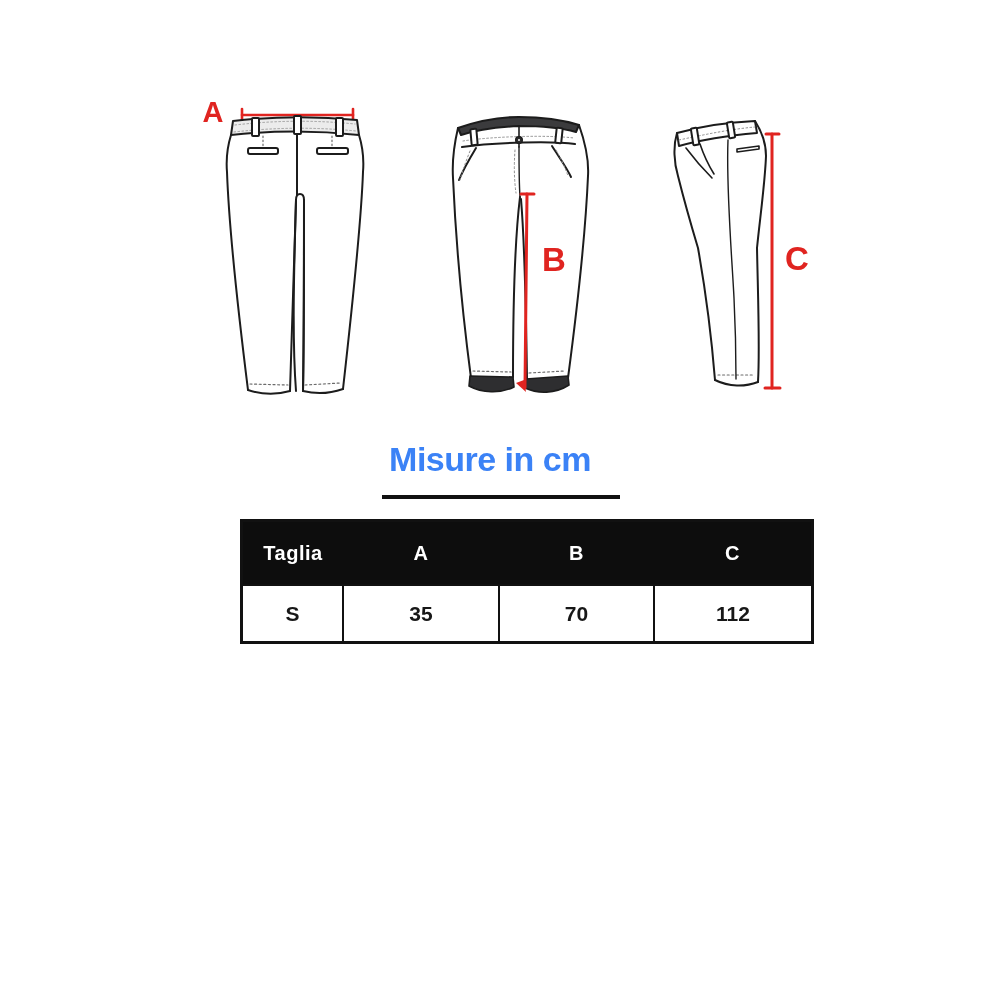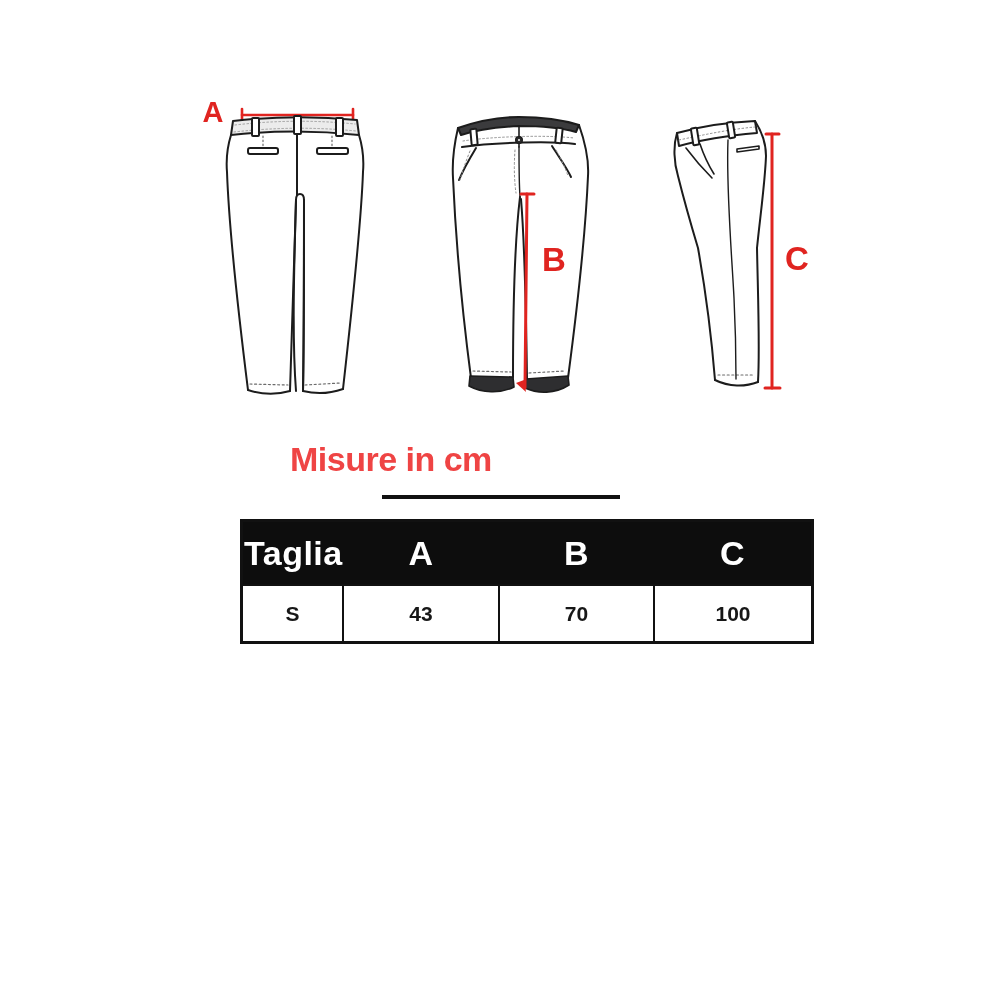--- a/index.html
+++ b/index.html
@@ -2,31 +2,31 @@
 <html><head>
 <meta charset="utf-8">
 <style>
   html,body{margin:0;padding:0;background:#ffffff;}
   .canvas{
     position:relative;width:1000px;height:1000px;background:#ffffff;overflow:hidden;
     font-family:"Liberation Sans", sans-serif;color:#111;
   }
   .drawing{position:absolute;}
   .page-title{
-    position:absolute;left:290px;top:440px;width:400px;text-align:left;
-    font-size:34px;font-weight:800;letter-spacing:-0.5px;color:#ef4444;
+    position:absolute;left:290px;top:440px;width:400px;text-align:center;
+    font-size:34px;font-weight:800;letter-spacing:-0.5px;color:#3b82f6;
   }
   .title-underline{position:absolute;left:382px;top:495px;width:238px;height:4px;background:#111;}
   table.size-table{
     position:absolute;left:240px;top:519px;width:560px;
     border-collapse:collapse;border:3px solid #111;table-layout:fixed;
     text-align:center;
   }
   table.size-table th{
-    background:#0d0d0d;color:#fff;font-size:34px;font-weight:800;height:60px;border:0;
+    background:#0d0d0d;color:#fff;font-size:20px;font-weight:800;height:60px;border:0;
     letter-spacing:0.5px;
   }
   table.size-table td{
     background:#fff;color:#171717;font-size:21px;font-weight:800;height:53px;
     border:2px solid #111;
   }
   .col-taglia{width:98px;} .col-a{width:154px;} .col-b{width:153px;} .col-c{width:155px;}
   svg .red-letter{font-family:"Liberation Sans",sans-serif;font-weight:800;}
 </style>
 </head>
@@ -157,20 +157,20 @@
       <tr>
         <th class="col-taglia">Taglia</th>
         <th class="col-a">A</th>
         <th class="col-b">B</th>
         <th class="col-c">C</th>
       </tr>
     </thead>
     <tbody>
       <tr>
         <td>S</td>
-        <td>43</td>
+        <td>35</td>
         <td>70</td>
-        <td>100</td>
+        <td>112</td>
       </tr>
     </tbody>
   </table>
 
 </div>
 
 </body></html>

